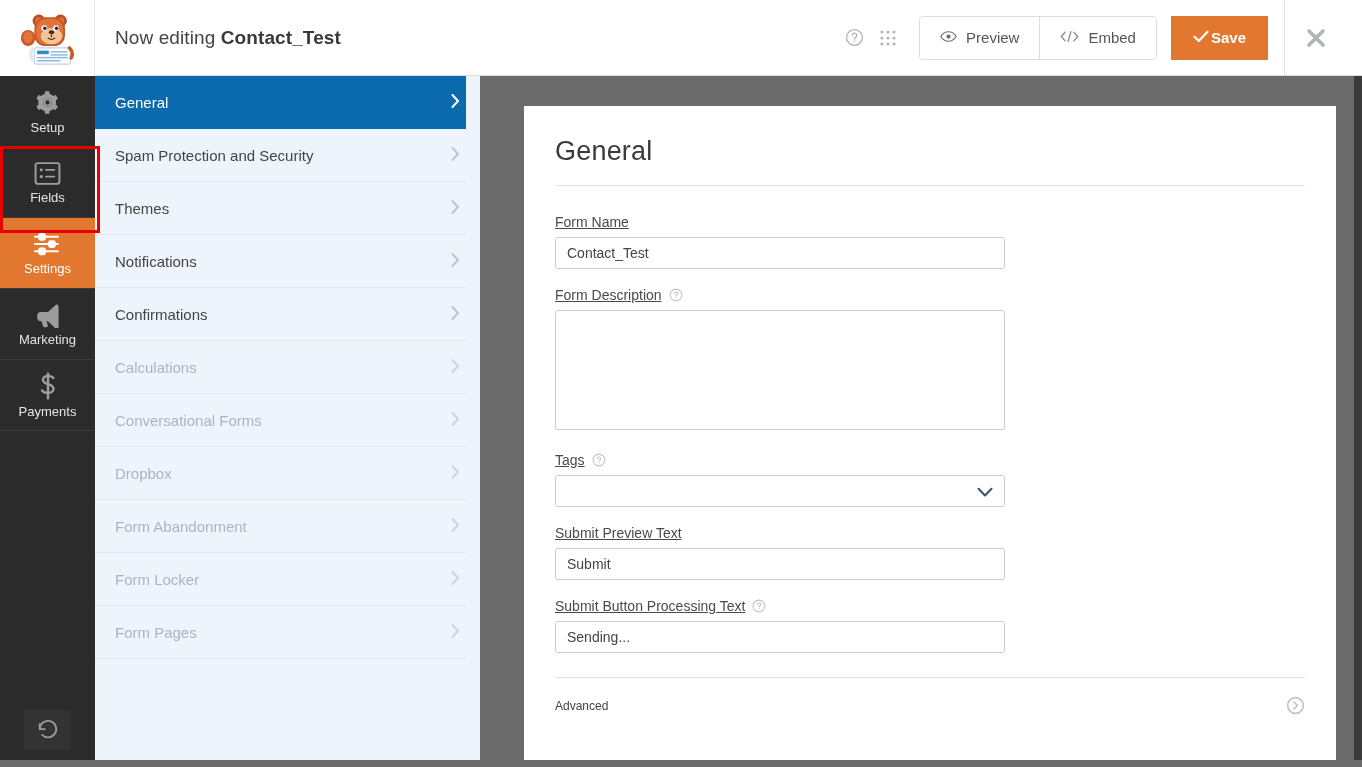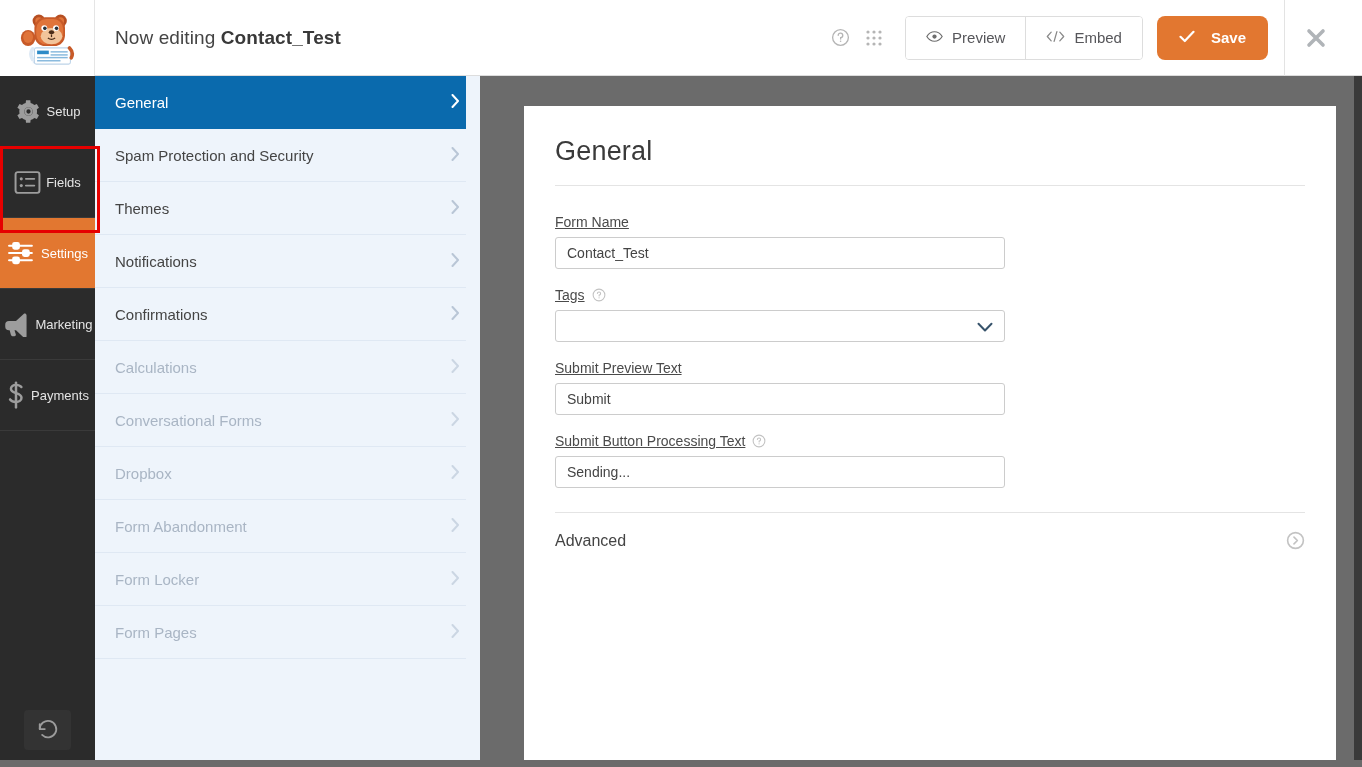--- a/index.html
+++ b/index.html
@@ -73,28 +73,28 @@
     color: #56565a;
     background: #fff;
     cursor: pointer;
     border: none;
     height: 100%;
     font-family: inherit;
   }
   .btn-group .gbtn + .gbtn { border-left: 1px solid #ddd; }
   .btn-save {
     margin-left: 14px;
-    display: flex; align-items: center; gap: 16px;
+    display: flex; align-items: center; gap: 2px;
     height: 44px;
     padding: 0 22px;
     background: #e27730;
     color: #fff;
     font-size: 15px;
     font-weight: 700;
-    border: none; border-radius: 8px;
+    border: none; border-radius: 0;
     cursor: pointer;
     font-family: inherit;
   }
   .close-btn {
     width: 62px; height: 76px;
     display: flex; align-items: center; justify-content: center;
     border-left: 1px solid #e3e3e3;
     margin-left: 16px;
     cursor: pointer;
     color: #b0b4b8;
@@ -103,21 +103,21 @@
   
   .leftnav {
     position: absolute;
     top: 76px; left: 0;
     width: 95px; height: 691px;
     background: #2b2b2b;
     z-index: 25;
   }
   .nav-item {
     height: 71px;
-    display: flex; flex-direction: row;
+    display: flex; flex-direction: column;
     align-items: center; justify-content: center;
     gap: 5px;
     color: #a8a8a8;
     cursor: pointer;
     border-bottom: 1px solid #3a3a3a;
   }
   .nav-item .nav-label {
     font-size: 13px;
     color: #e4e4e4;
     line-height: 1;
@@ -253,21 +253,21 @@
     position: absolute; right: 12px; top: 9px;
     pointer-events: none; color: #3a5a75;
   }
 
   .advanced-divider { height:1px; background:#e4e4e4; margin: 24px 0 0 0; }
   .advanced-row {
     display:flex; align-items:center; justify-content:space-between;
     padding: 18px 0 16px 0;
     cursor: pointer;
   }
-  .advanced-label { font-size: 16px; color: #444; font-weight: 400; }
+  .advanced-label { font-size: 12px; color: #444; font-weight: 400; }
   .advanced-toggle { color:#c3c3c3; display:inline-flex; }
 
   
   .right-scrollbar {
     position: absolute;
     top: 76px; right: 0;
     width: 8px; height: 691px;
     background: #3a3a3a;
     z-index: 35;
   }
@@ -563,20 +563,33 @@
       <div class="card-title">General</div>
       <div class="card-divider"></div>
 
       <div class="field-group">
         <div class="field-label">
           <span>Form Name</span>
         </div>
         <input class="txt-input" type="text" value="Contact_Test" style="">
       </div>
 
+      <div class="field-group">
+        <div class="field-label">
+          <span>Form Description</span>
+          <span class="q-icon">
+            <svg width="14" height="14" viewBox="0 0 20 20" fill="none" stroke="#c2c2c2" stroke-width="1.5">
+              <circle cx="10" cy="10" r="8.4"></circle>
+              <path d="M7.7 7.7a2.3 2.3 0 1 1 2.5 2.5v1.3" stroke-linecap="round"></path>
+              <circle cx="10.1" cy="14" r=".9" fill="#c2c2c2" stroke="none"></circle>
+            </svg>
+          </span>
+        </div>
+        <textarea class="txt-area" style=""></textarea>
+      </div>
 
       <div class="field-group">
         <div class="field-label">
           <span>Tags</span>
           <span class="q-icon">
             <svg width="14" height="14" viewBox="0 0 20 20" fill="none" stroke="#c2c2c2" stroke-width="1.5">
               <circle cx="10" cy="10" r="8.4"></circle>
               <path d="M7.7 7.7a2.3 2.3 0 1 1 2.5 2.5v1.3" stroke-linecap="round"></path>
               <circle cx="10.1" cy="14" r=".9" fill="#c2c2c2" stroke="none"></circle>
             </svg>

